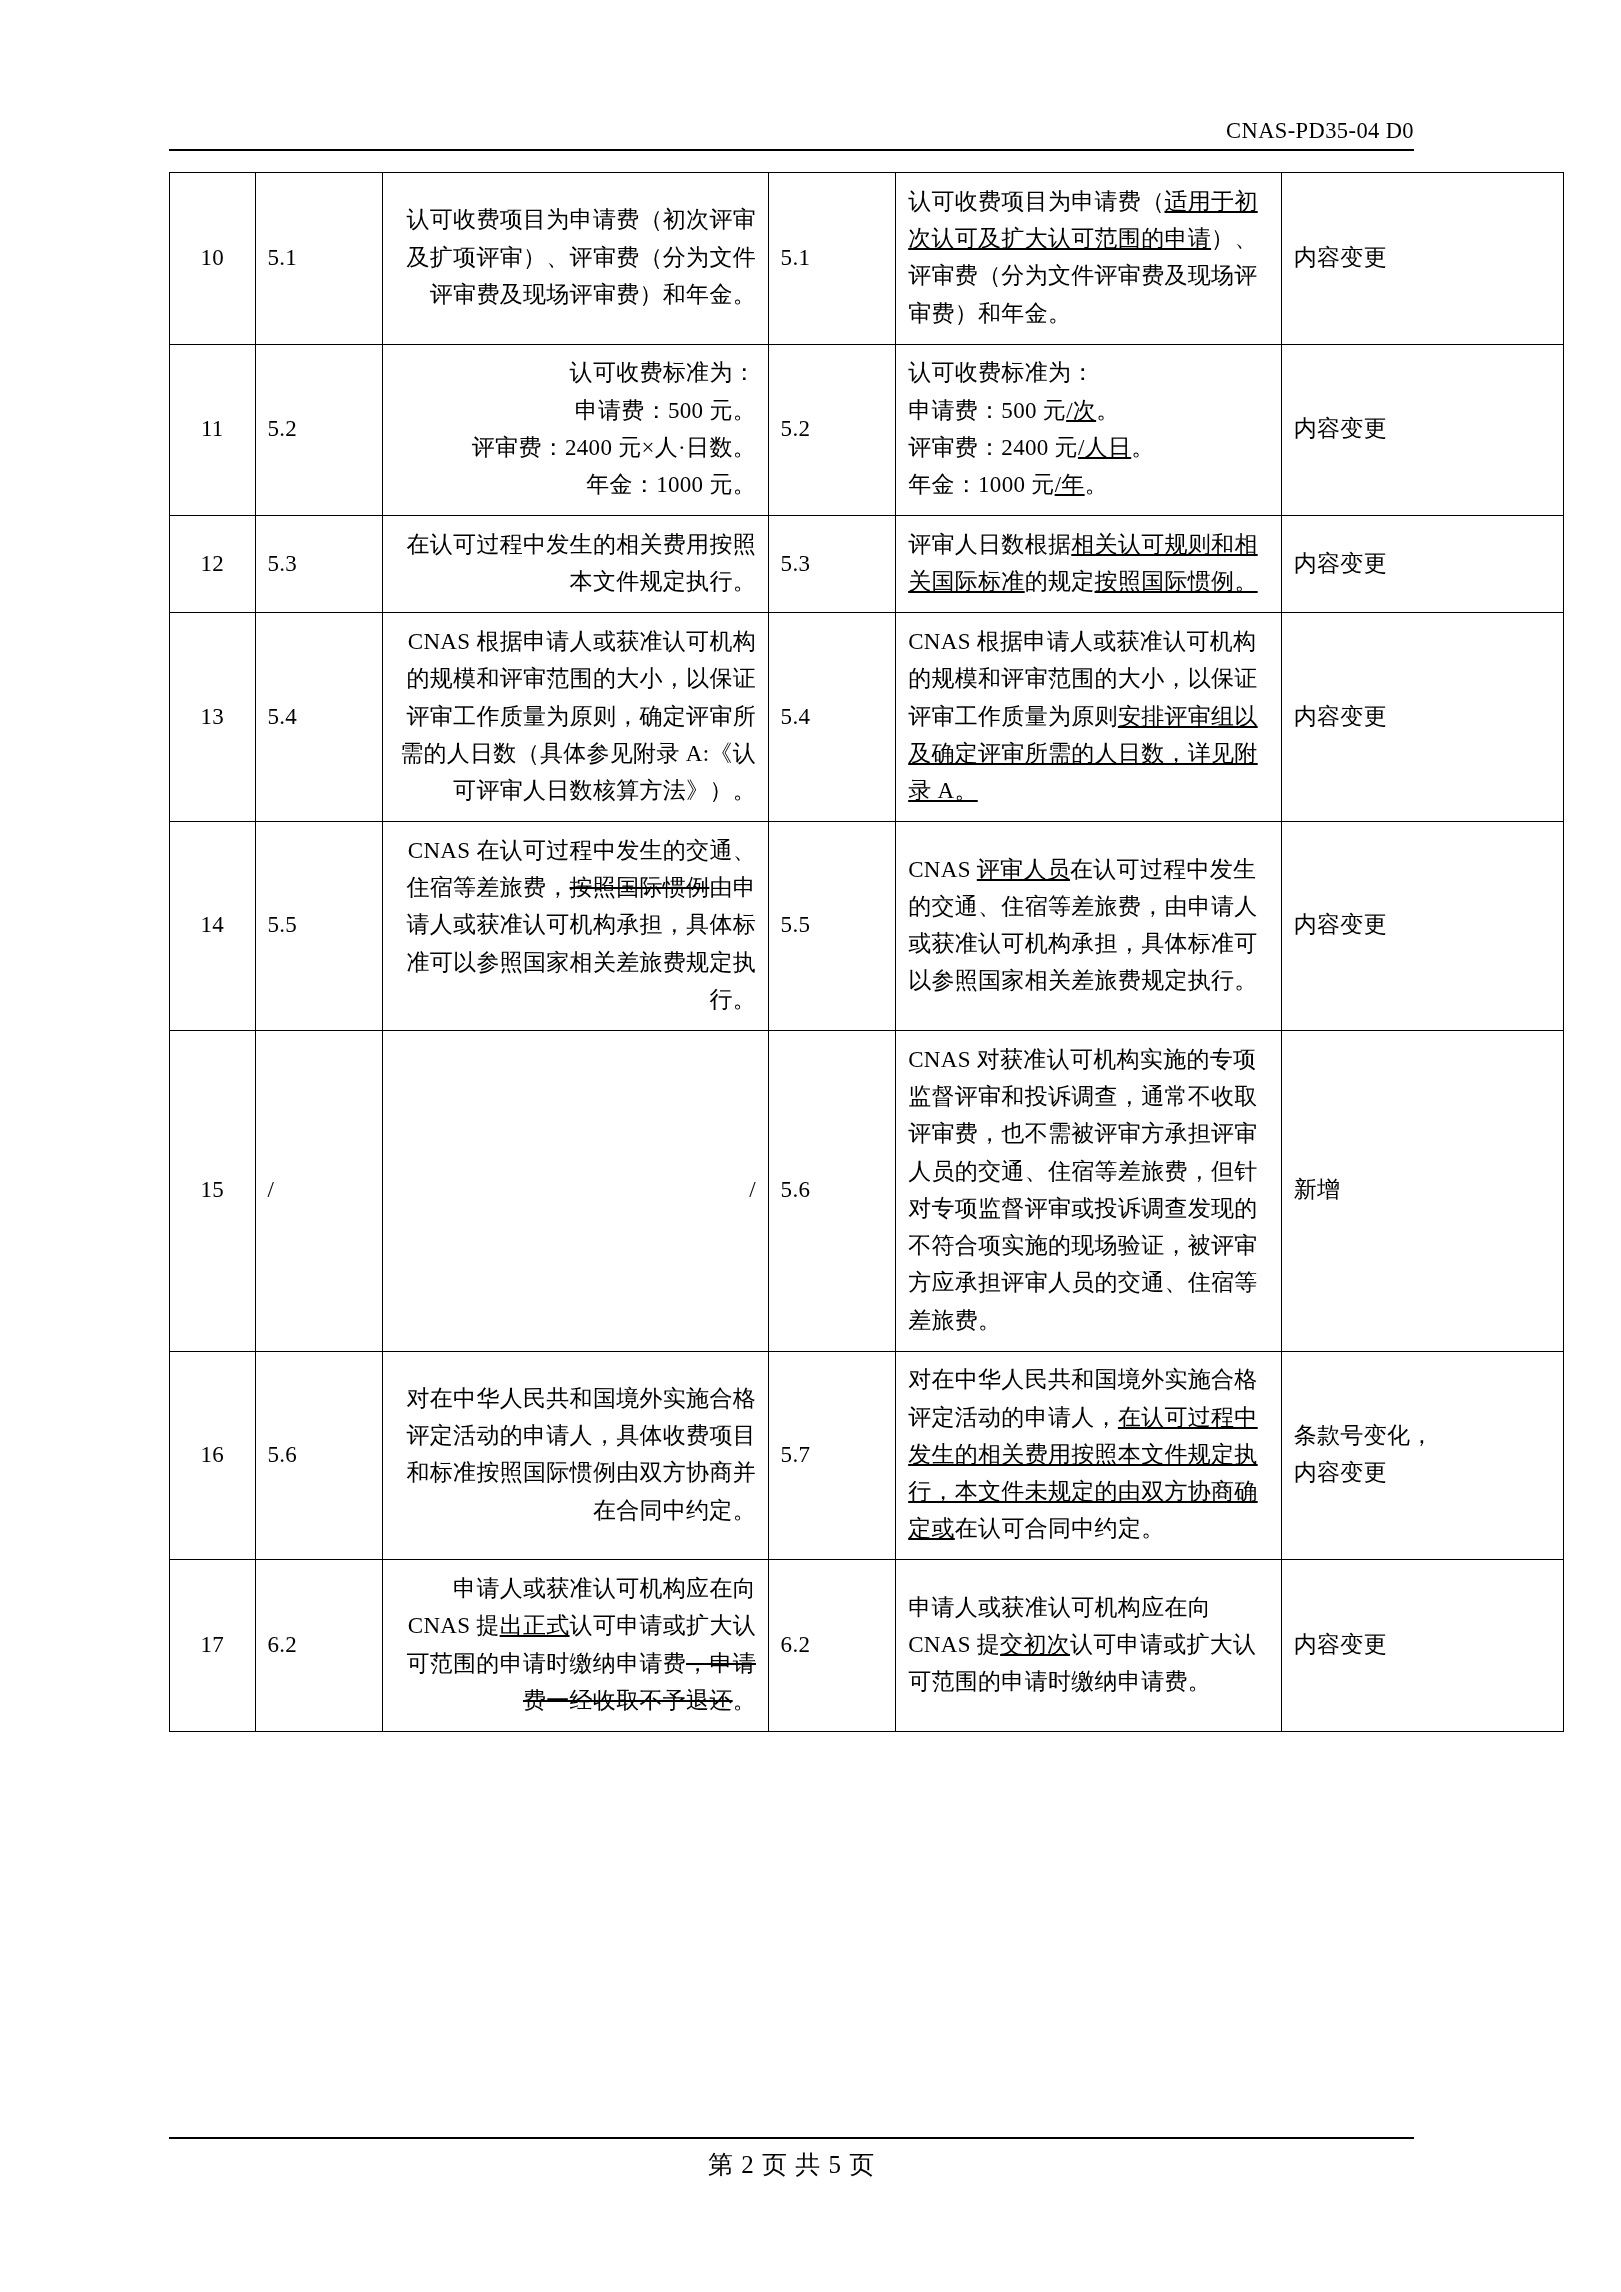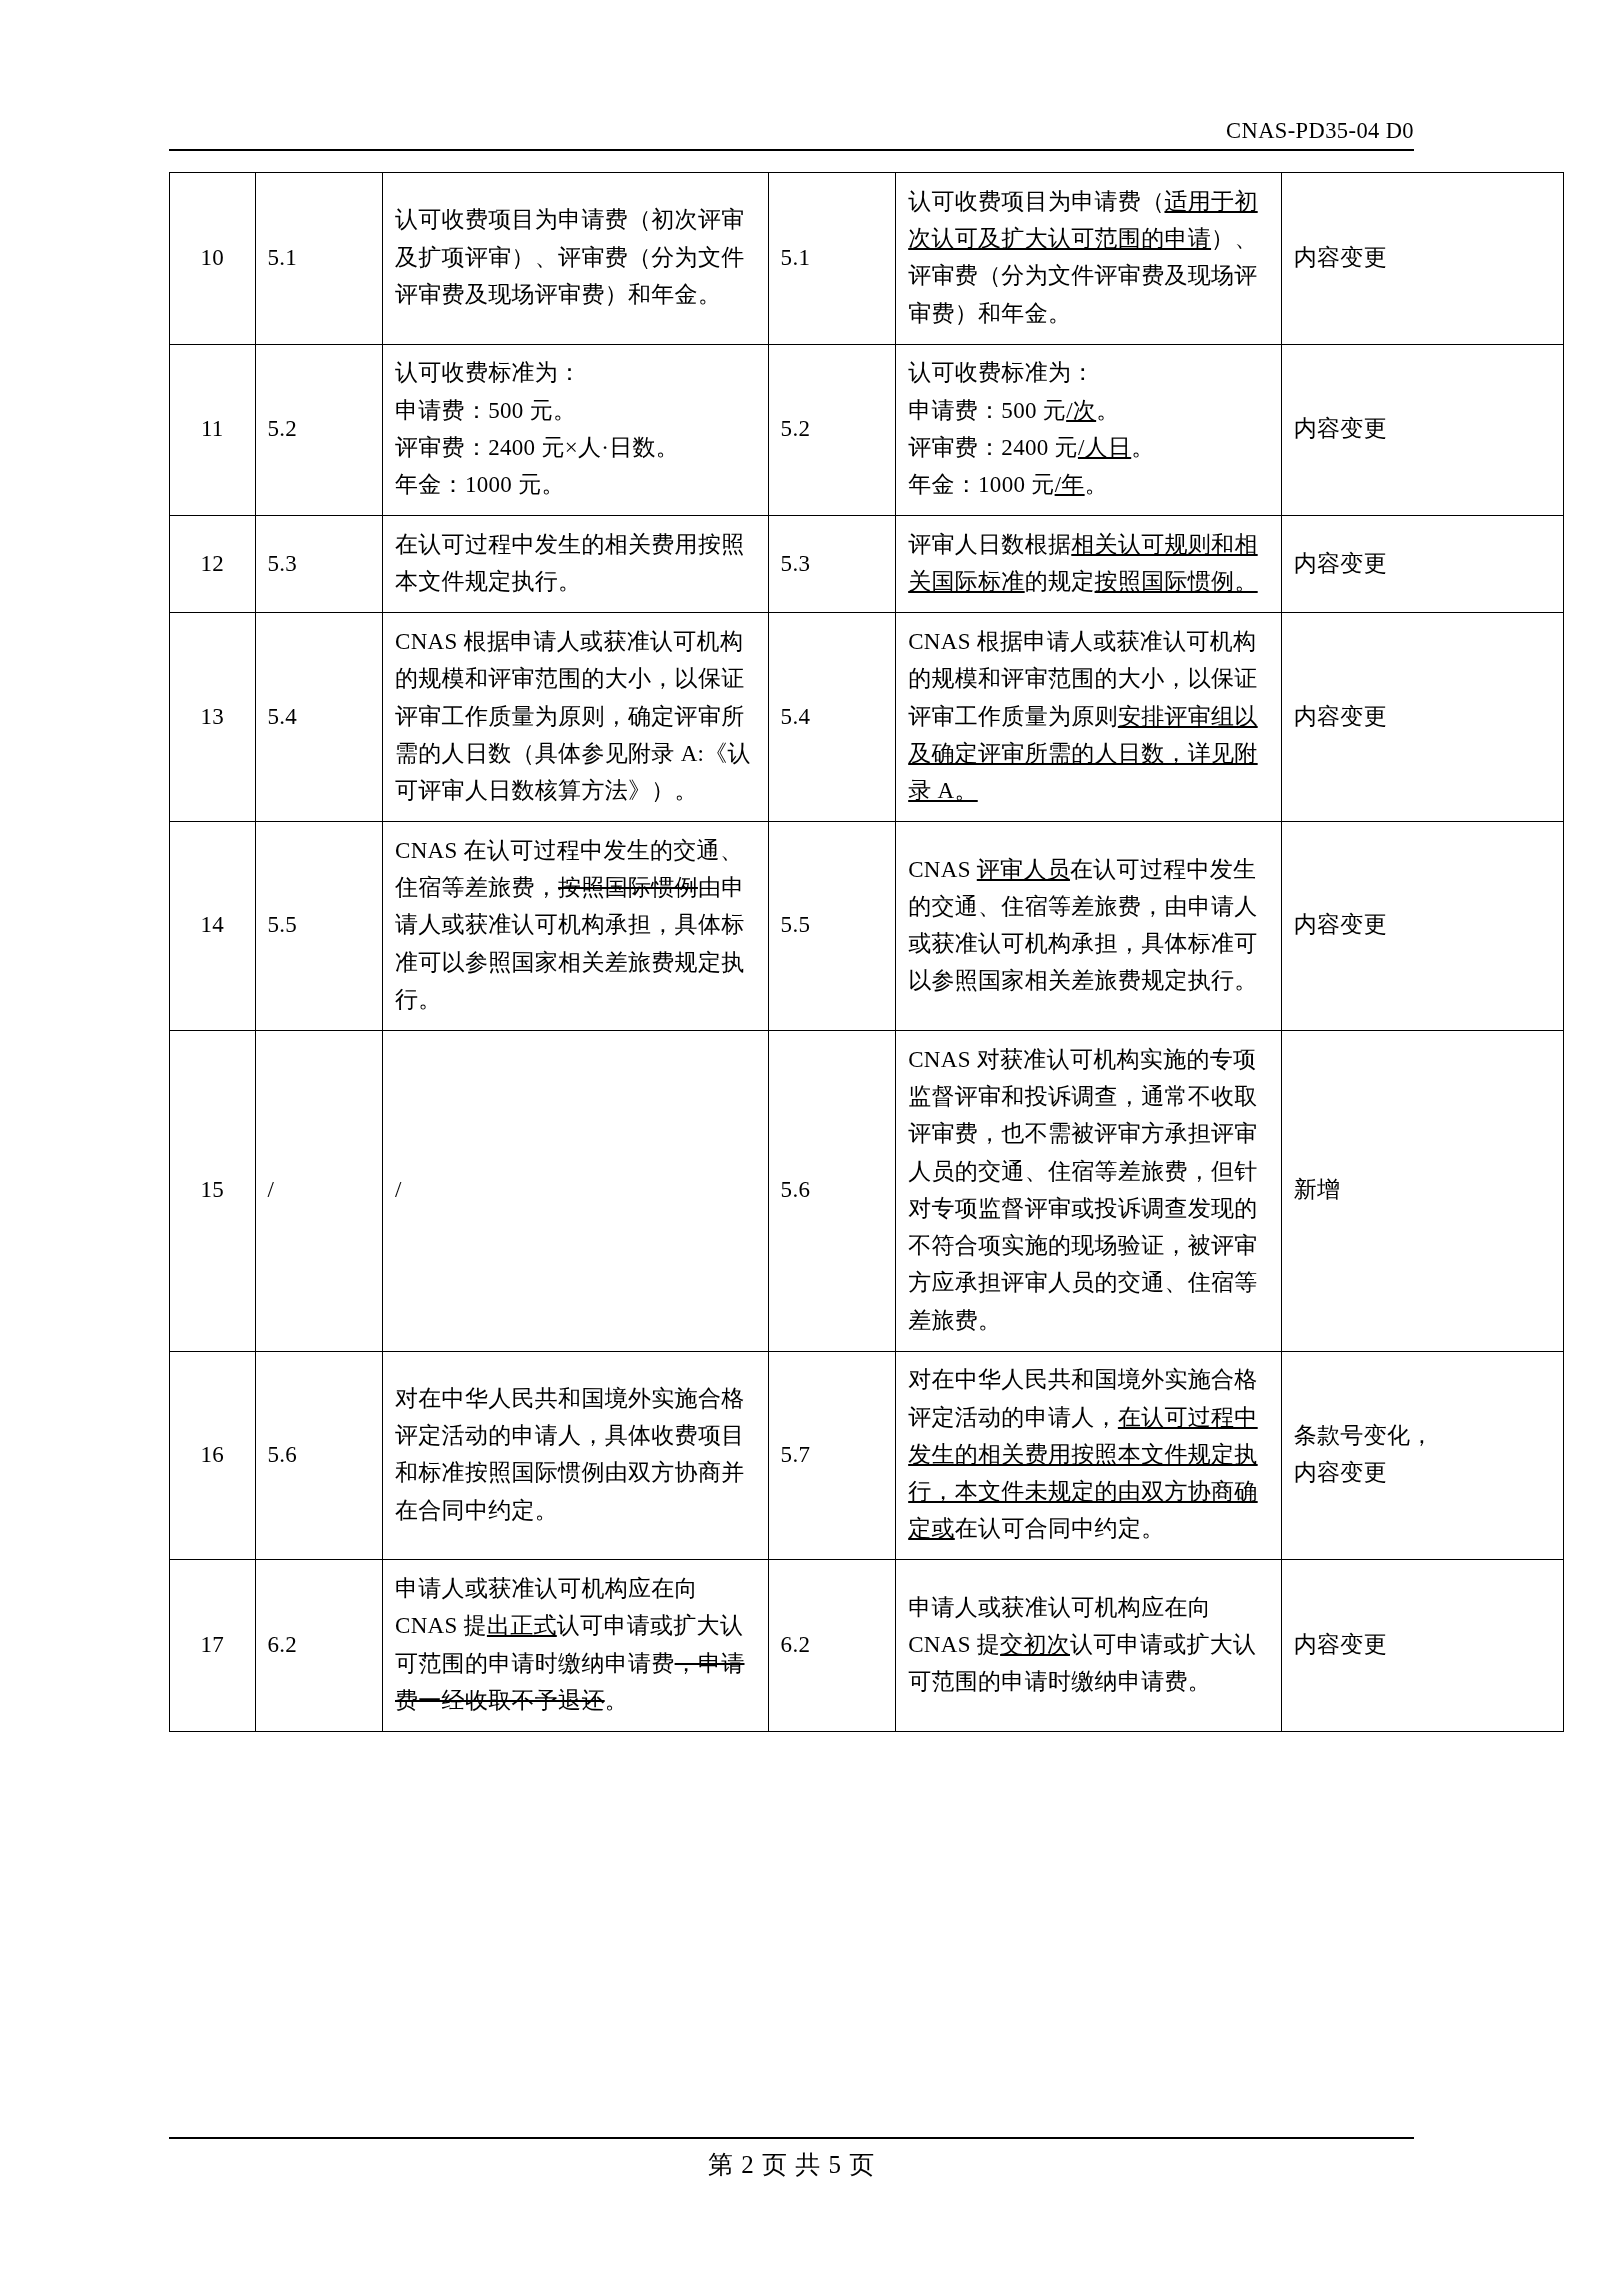--- a/index.html
+++ b/index.html
@@ -68,21 +68,21 @@
   table.main td {
     border: 1.5px solid #000;
     vertical-align: middle;
     padding: 9.8px 11.8px 11.8px 11.8px;
     font-size: 23px;
     line-height: 1.62;
     letter-spacing: 0.3px;
   }
   td.c-no      { width: 61px;  text-align: center; font-family: Liberation Serif, serif; }
   td.c-oldcl   { width: 103px; text-align: left; padding-left: 13.7px;}
-  td.c-oldtxt  { width: 361px; text-align: left; }
+  td.c-oldtxt  { width: 361px; text-align: right; }
   td.c-newcl   { width: 103px; text-align: left; padding-left: 13.7px; vertical-align: top; padding-top: 15.7px;}
   td.c-newtxt  { width: 361px; text-align: left; }
   td.c-type    { width: 257px; text-align: left; }
   u { text-underline-offset: 2px;}
   s { text-decoration: line-through; }
   .vmid { vertical-align: middle; margin-top: 32px; }
 </style>
 </head>
 <body>
 

